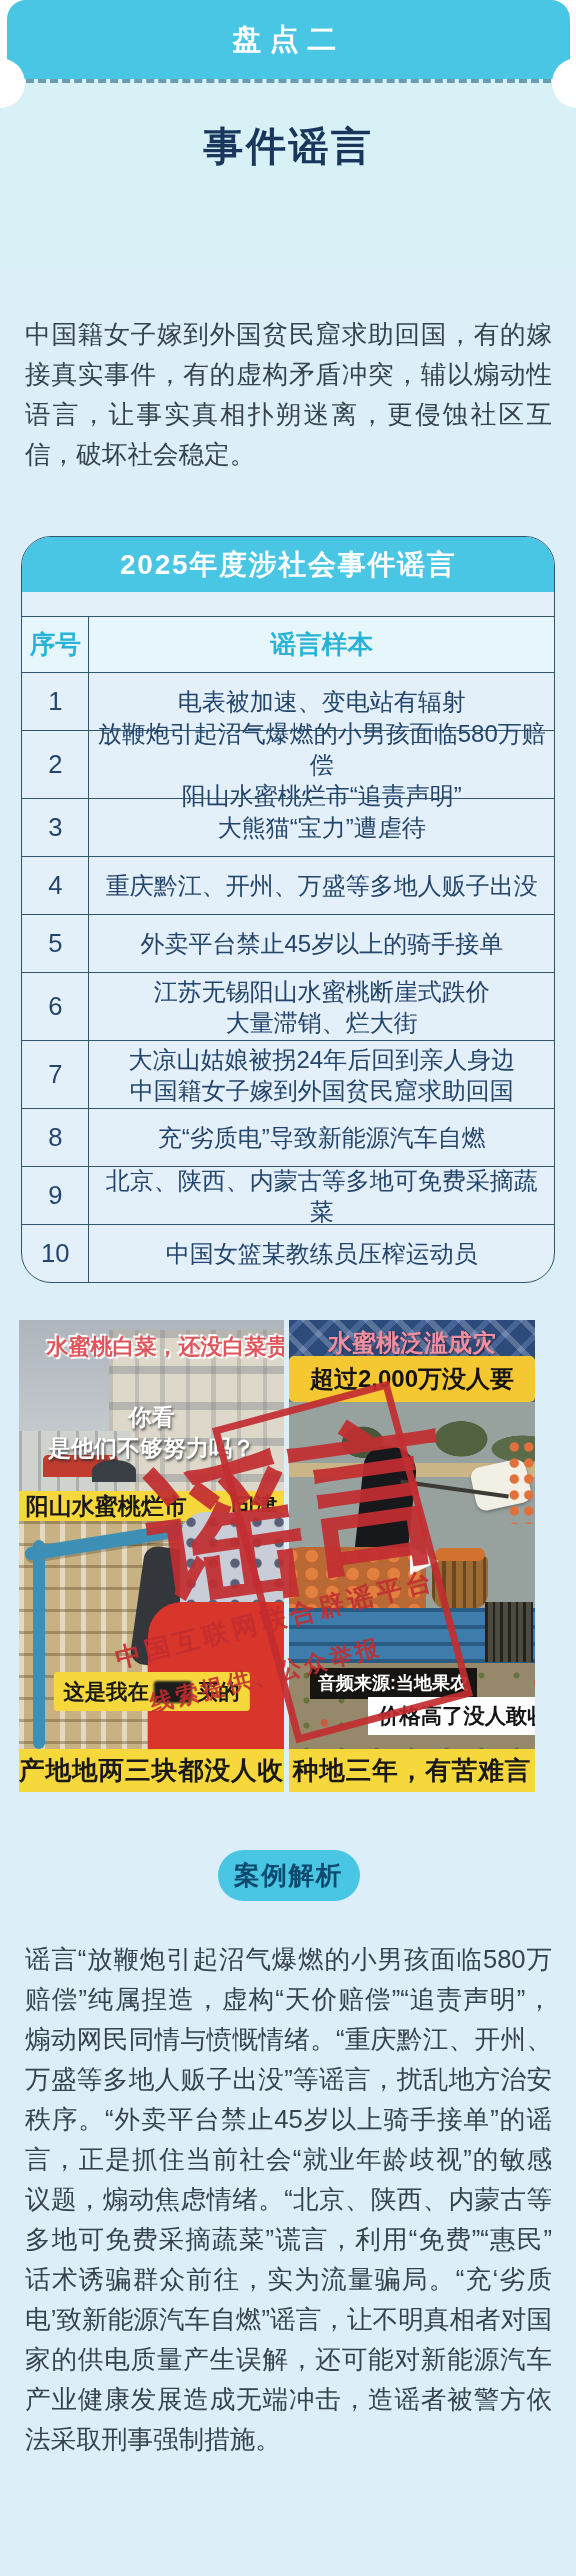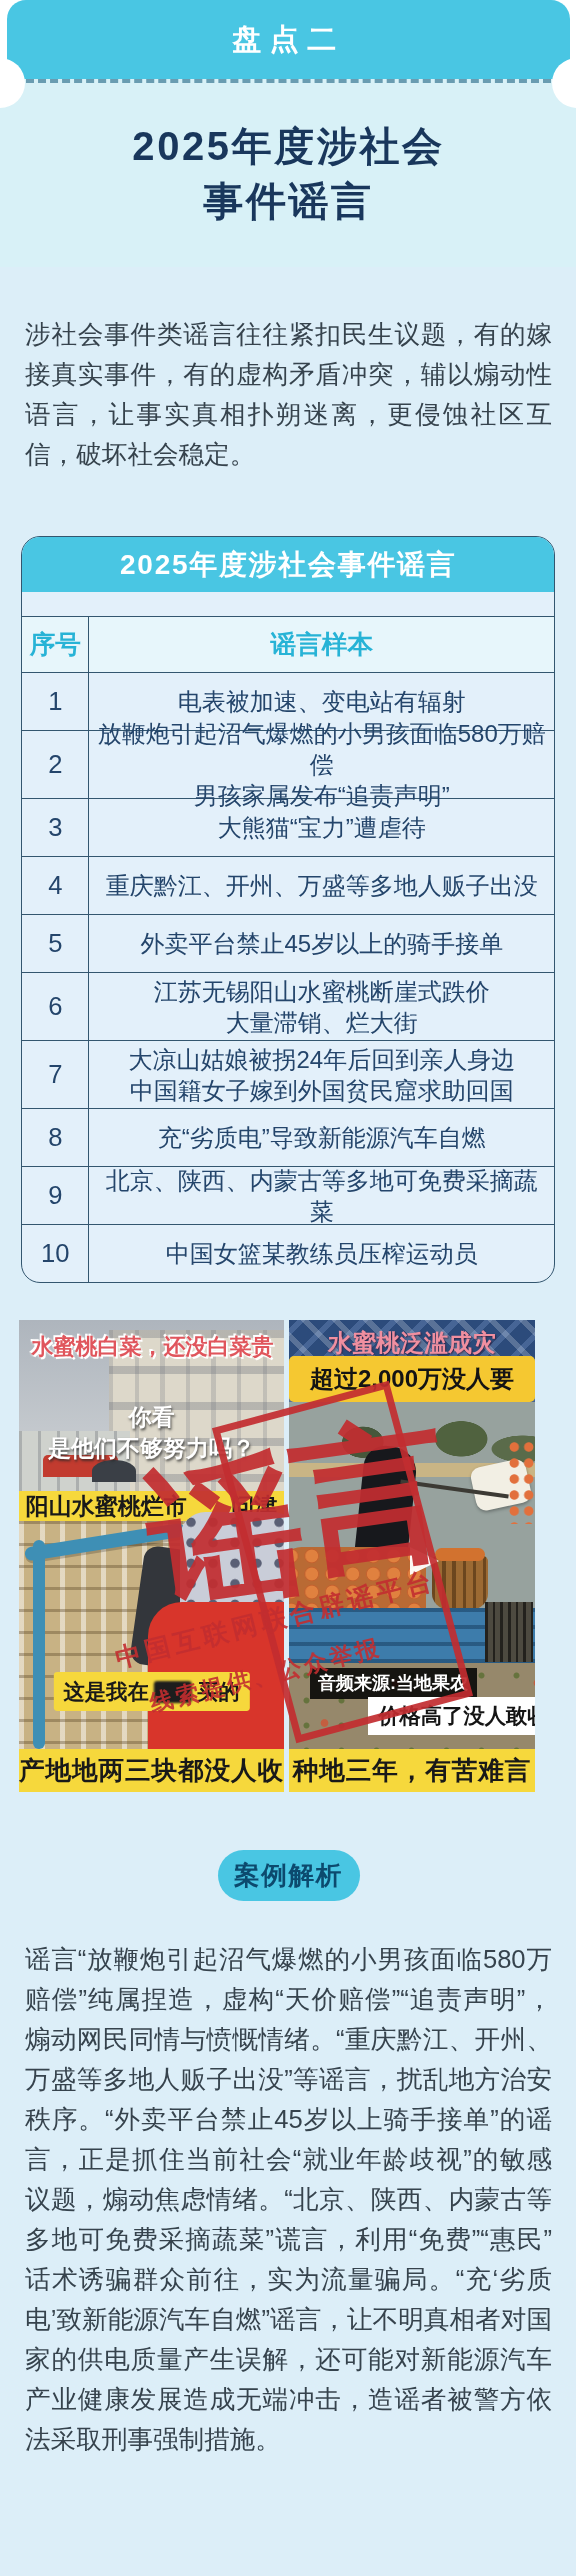--- a/index.html
+++ b/index.html
@@ -22,21 +22,21 @@
 
   
   .sect-body { position:absolute; left:0; right:0; top:267px; bottom:0; background:#dceef8; }
   .para { position:absolute; left:25px; width:527px; color:#36434d; font-size:25.6px;
           line-height:40px; text-align:justify; }
   .para.intro { top:314px; }
   .para.analysis { top:1939px; line-height:40px; }
 
   
   .tbl { position:absolute; left:21.3px; top:536px; width:534px; background:#e3f0fa;
-         border:1.7px solid #33566f; border-radius:19px; overflow:hidden; }
+         border:1.7px solid #33566f; border-radius:30px; overflow:hidden; }
   .tbl-title { height:55px; background:#49c6e3; display:flex; align-items:center; justify-content:center;
                color:#fff; font-size:28px; font-weight:bold; letter-spacing:1.7px; }
   .trow { display:flex; border-top:1.7px solid #33566f; }
   .tno { width:67px; border-right:1.7px solid #33566f; display:flex; align-items:center; justify-content:center;
          color:#24456b; font-size:25.6px; }
   .tcell { flex:1; display:flex; flex-direction:column; align-items:center; justify-content:center;
            color:#24456b; font-size:24px; line-height:31px; text-align:center; padding:0 5.1px; }
   .thead { background:#e7f6fb; height:56px;margin-top:24px; }
   .thead .tno, .thead .tcell { color:#27b3d6; font-weight:bold; font-size:25.6px; }
   .h1 { height:58px; } .h2 { height:68px; }
@@ -63,21 +63,21 @@
   .trike-bar { position:absolute; left:5.1px; top:215px; width:162px; height:13.7px; background:#3e8fb5;
                border-radius:8.5px; transform:rotate(-9deg); box-shadow:0 2.6px 0 rgba(0,0,0,.2); }
   .trike-post { position:absolute; left:13.7px; top:220px; width:12.8px; height:209px; background:#3e8fb5; border-radius:6.8px; }
   .mirror { position:absolute; left:118px; top:229px; width:70px; height:119px; background:#33363b;
             border-radius:13.7px; transform:rotate(8deg); }
   .shirt { position:absolute; right:-15.4px; top:192px; width:119px; height:128px; background:#c9cdd8;
            background-image:radial-gradient(circle, #5a5f75 4.3px, transparent 5.1px); background-size:22px 20.5px;
            border-radius:25.6px 25.6px 0 0; }
   .jacket { position:absolute; right:-25.6px; top:282px; width:162px; height:149px; background:#d8352b; border-radius:34px 17px 0 0; }
 
-  .cap-red { position:absolute; left:1px; top:12px; width:100%; text-align:center; color:#e0555c;
+  .cap-red { position:absolute; left:16px; top:12px; width:100%; text-align:center; color:#e0555c;
              font-size:22px; font-weight:bold;
              text-shadow:0 0 2.6px #fff, 0 0 2.6px #fff, 1.7px 1.7px 0 #fff, -1.7px -1.7px 0 #fff; }
   .cap-white { position:absolute; left:0; width:100%; text-align:center; color:#ffffff; font-weight:bold;
                font-size:23px; text-shadow:0.9px 1.7px 2.6px rgba(40,40,40,.8); }
   .banner-strip { position:absolute; left:0; width:100%; background:#f6d83c; color:#191919; font-weight:bold;
                   display:flex; align-items:center; }
   .b1 { top:171px; height:31px; font-size:23px; justify-content:space-between; padding:0 6.8px; }
   .b-bottom { top:429px; height:43px; font-size:25.6px; justify-content:center; letter-spacing:0.9px; }
   .ybox { position:absolute; left:50%; transform:translateX(-50%); top:352px; background:#f6d83c; height:39px;
           display:flex; align-items:center; gap:5.1px; padding:0 10.2px; color:#191919; font-weight:bold;
@@ -151,43 +151,42 @@
   <div class="sect-body"></div>
 
   <div class="ribbon">
     <span class="ribbon-label">盘点二</span>
   </div>
   <div class="perforation"></div>
   <div class="notch l"></div>
   <div class="notch r"></div>
 
   <div class="page-title">
-    <div>2025年度涉社会</div>
     <div>事件谣言</div>
   </div>
 
-  <p class="para intro">涉社会事件类谣言往往紧扣民生议题，有的嫁接真实事件，有的虚构矛盾冲突，辅以煽动性语言，让事实真相扑朔迷离，更侵蚀社区互信，破坏社会稳定。</p>
+  <p class="para intro">中国籍女子嫁到外国贫民窟求助回国，有的嫁接真实事件，有的虚构矛盾冲突，辅以煽动性语言，让事实真相扑朔迷离，更侵蚀社区互信，破坏社会稳定。</p>
 
   <div class="tbl">
     <div class="tbl-title">2025年度涉社会事件谣言</div>
     <div class="trow thead">
       <div class="tno">序号</div>
       <div class="tcell">谣言样本</div>
     </div>
     <div class="trow h1">
       <div class="tno">1</div>
       <div class="tcell">
           <div>电表被加速、变电站有辐射</div>
         </div>
     </div>
     <div class="trow h2">
       <div class="tno">2</div>
       <div class="tcell">
         <div>放鞭炮引起沼气爆燃的小男孩面临580万赔偿</div>
-        <div>男孩家属发布“追责声明”</div>
+        <div>阳山水蜜桃烂市“追责声明”</div>
       </div>
     </div>
     <div class="trow h1">
       <div class="tno">3</div>
       <div class="tcell">
           <div>大熊猫“宝力”遭虐待</div>
         </div>
     </div>
     <div class="trow h1">
       <div class="tno">4</div>

